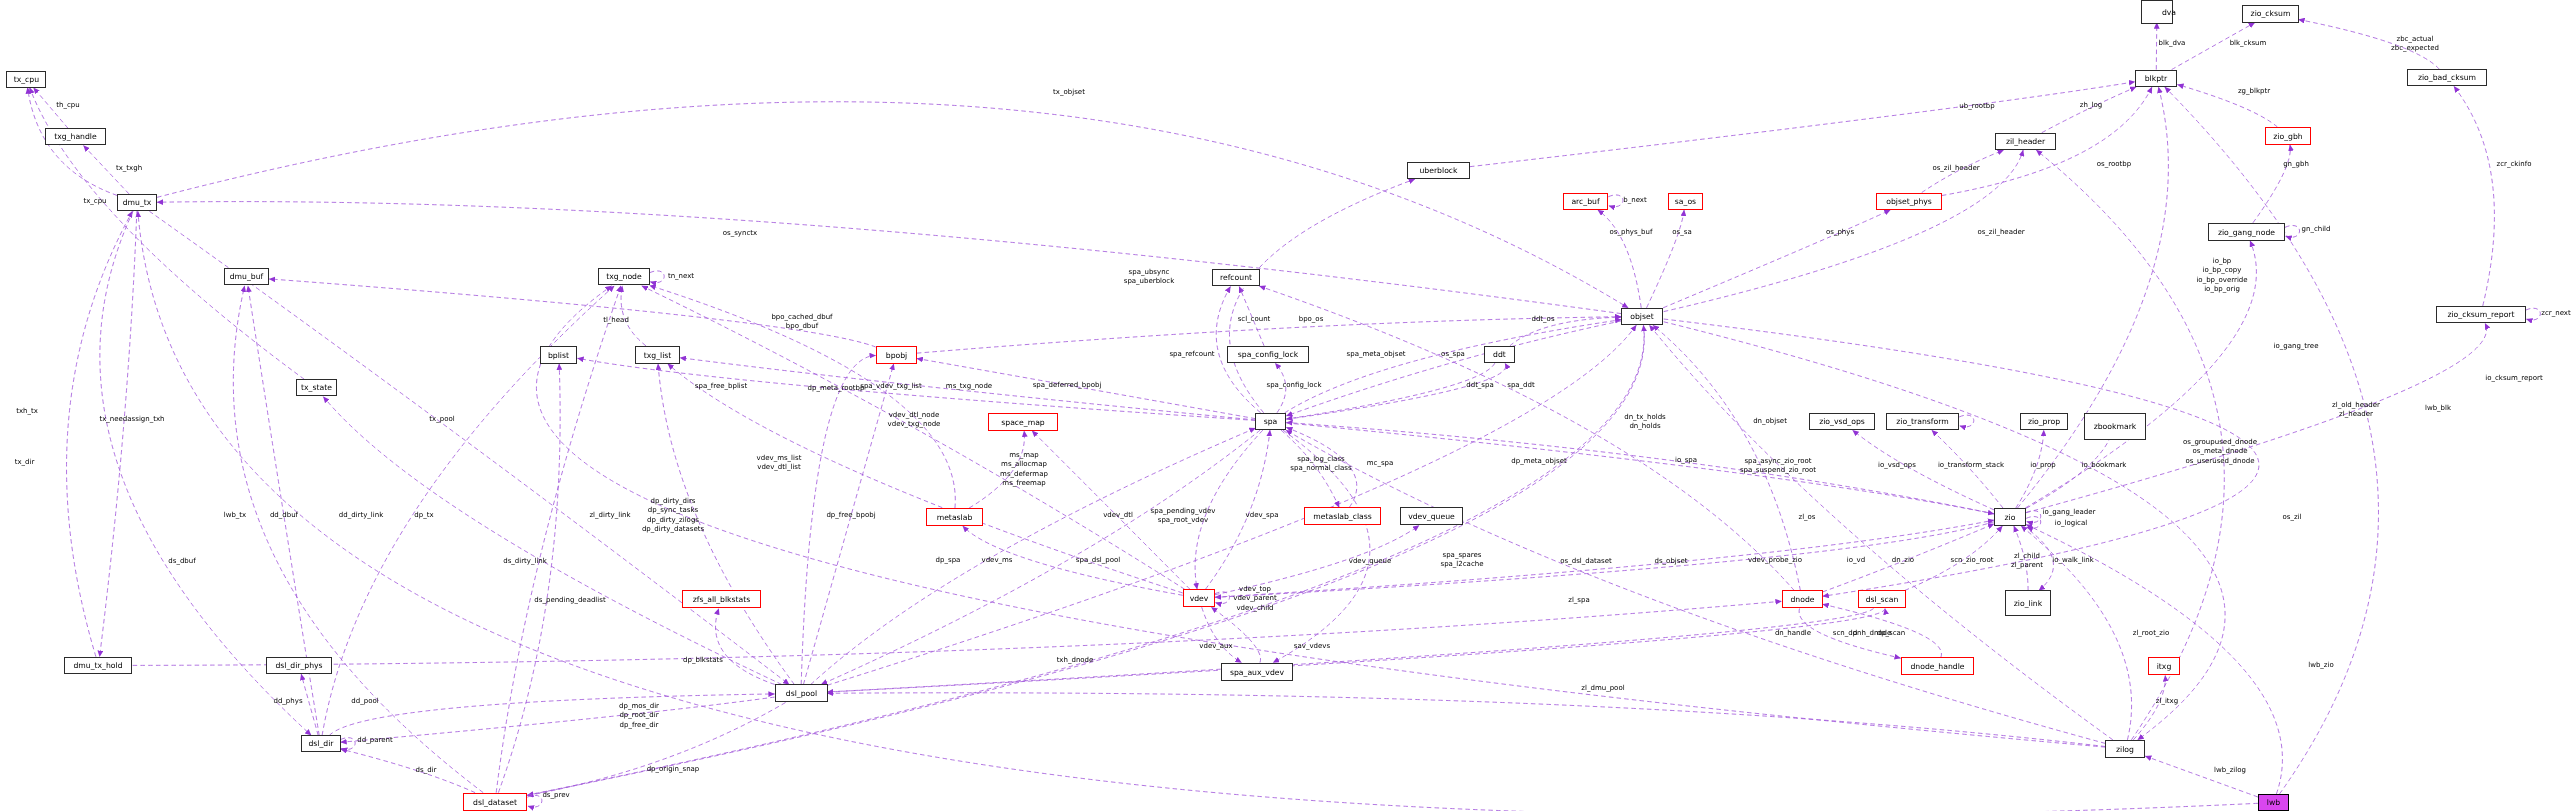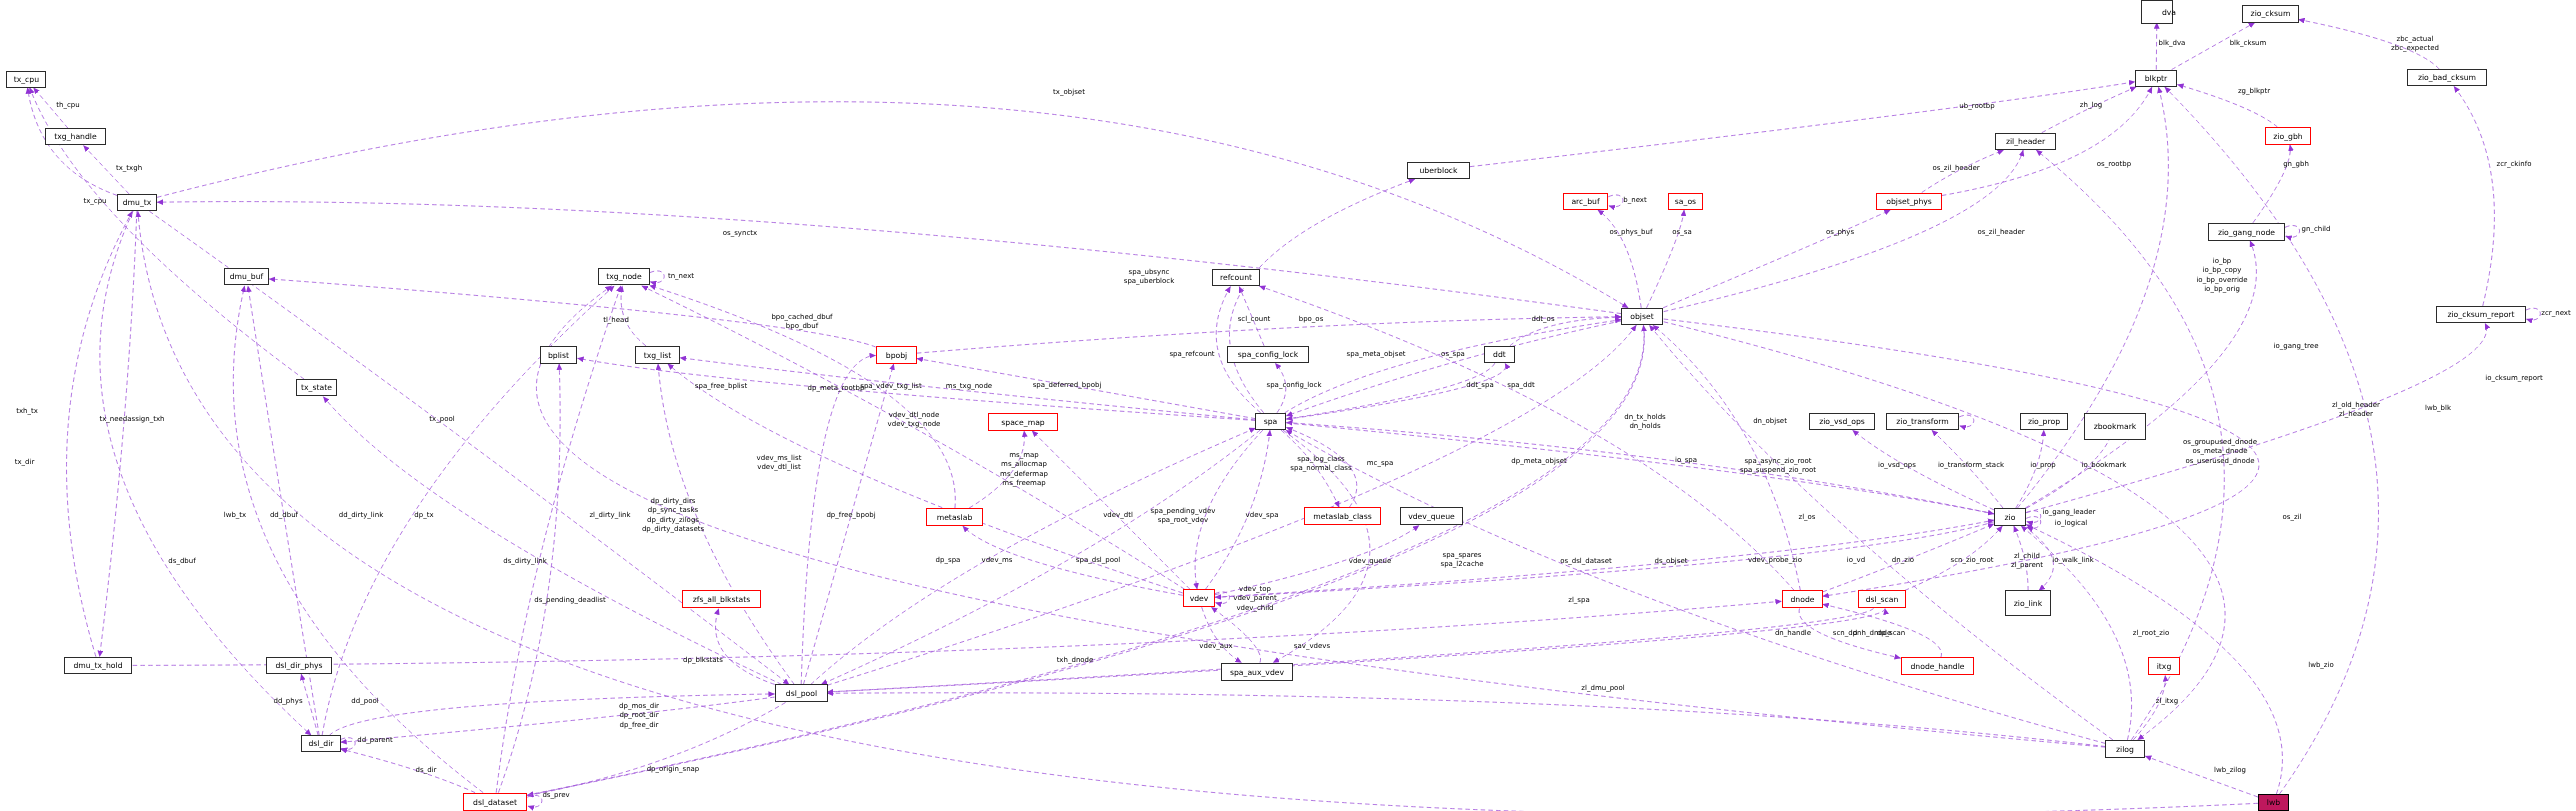--- a/index.html
+++ b/index.html
@@ -3,21 +3,21 @@
 <meta charset="utf-8">
 <style>
   html,body{margin:0;padding:0;background:#ffffff;}
   #graph{position:relative;width:2576px;height:812px;background:#ffffff;overflow:hidden;
          font-family:"DejaVu Sans","Liberation Sans",sans-serif;}
   #edges{position:absolute;left:0;top:0;z-index:1;}
   .node{position:absolute;z-index:3;background:#ffffff;border:0.6px solid #2b2b2b;
         box-sizing:border-box;display:flex;align-items:center;justify-content:center;
         font-size:7.7px;color:#000;cursor:pointer;white-space:nowrap;}
   .node.r{border-color:#ff0000;}
-  .node.s{background:#be185d;border-width:1.3px;border-color:#000;}
+  .node.s{background:#d946ef;border-width:1.3px;border-color:#000;}
   .elabel{position:absolute;z-index:2;transform:translate(-50%,-50%);
           font-size:7px;line-height:1.35;color:#000;text-align:center;white-space:pre;}
 </style>
 </head>
 <body>
 
 <div id="graph">
   <svg id="edges" width="2576" height="812" viewBox="0 0 4001 1261">
       <defs>
         <marker id="arr" markerWidth="11" markerHeight="9" refX="9.5" refY="4.5" orient="auto" markerUnits="userSpaceOnUse">

